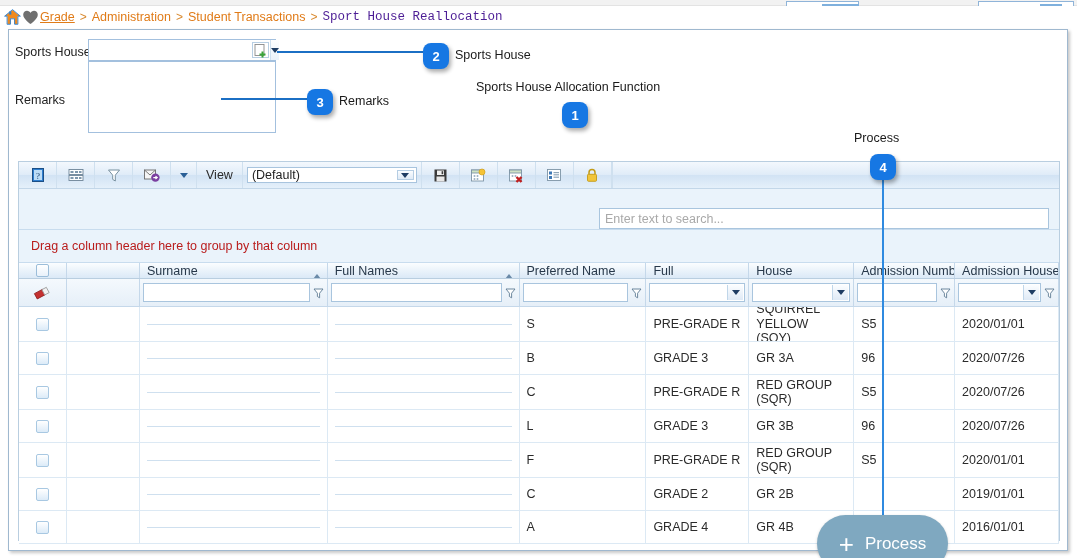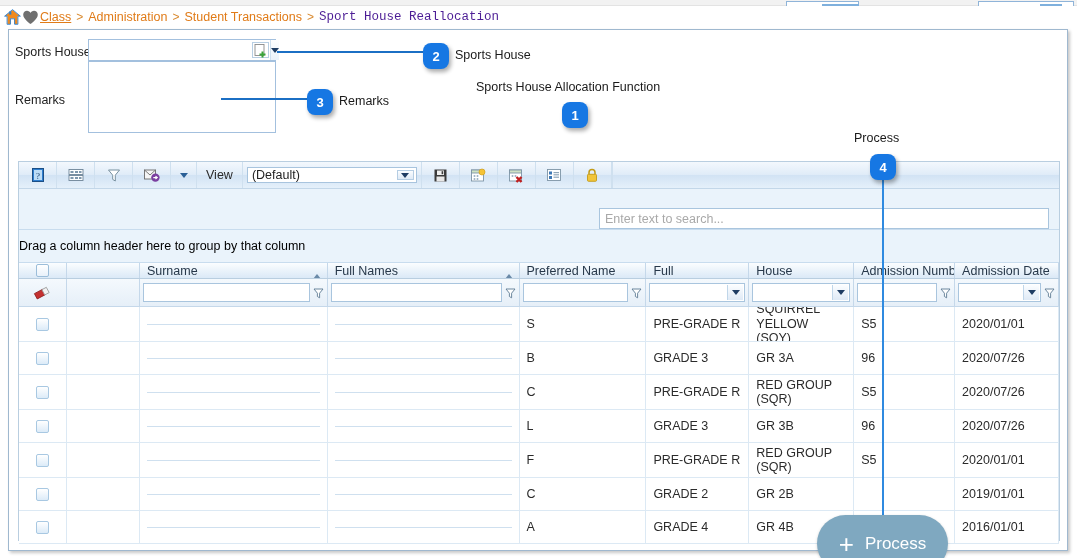--- a/index.html
+++ b/index.html
@@ -153,22 +153,22 @@
   #search-input {
     width:450px; height:21px; border:1px solid #a9c5de; background:#fff;
     font-family:"Liberation Sans", sans-serif; font-size:12.5px;
     padding:0 5px; outline:none; color:#333;
   }
   #search-input::placeholder { color:#a9a9a9; }
 
   
   #group-panel {
     height:33px; background:#eaf3fb; border-bottom:1px solid #c8dcee;
-    display:flex; align-items:center; 
-    font-size:12.5px; color:#000000;
+    display:flex; align-items:center; padding-left:12px;
+    font-size:12.5px; color:#b91c1c;
   }
 
   
   #grid-head {
     display:flex; height:16px;
     background:linear-gradient(to bottom,#fbfdff 0%,#e9f2fa 55%,#dbe9f7 100%);
     border-bottom:1px solid #b9cee0;
   }
   .hcell {
     display:flex; align-items:center; padding:0 7px;
@@ -263,21 +263,21 @@
         <path d="M8.5 1 L16 7 L13.6 7 L13.6 15 L10.3 15 L10.3 9.5 L6.7 9.5 L6.7 15 L3.4 15 L3.4 7 L1 7 Z" fill="#f08a1e"></path>
         <path d="M5.2 2.4 h2.1 v3.2 h-2.1 z" fill="#2a7fd0"></path>
         <path d="M8.5 0.6 L16.4 7.2 L13.9 7.2 L13.9 15.3 L10.6 15.3 L10.6 9.8 L6.4 9.8 L6.4 15.3 L3.1 15.3 L3.1 7.2 L0.6 7.2 Z" fill="none" stroke="#2a7fd0" stroke-width="0.9"></path>
       </svg>
     </span>
     <span class="bc-icon">
       <svg width="17" height="17" viewBox="0 0 17 17">
         <path d="M8.5 15 C8.5 15 1.2 10.2 1.2 5.8 C1.2 3.3 3.1 1.8 5 1.8 C6.6 1.8 7.9 2.8 8.5 4 C9.1 2.8 10.4 1.8 12 1.8 C13.9 1.8 15.8 3.3 15.8 5.8 C15.8 10.2 8.5 15 8.5 15 Z" fill="#6f6f6f"></path>
       </svg>
     </span>
-    <a class="bc-link home" href="#">Class</a>
+    <a class="bc-link home" href="#">Grade</a>
     <span class="bc-sep">&gt;</span>
     <a class="bc-link" href="#">Administration</a>
     <span class="bc-sep">&gt;</span>
     <a class="bc-link" href="#">Student Transactions</a>
     <span class="bc-sep">&gt;</span>
     <span class="bc-current">Sport House Reallocation</span>
   </div>
 
   <div id="form-panel">
 
@@ -438,21 +438,21 @@
         <div class="hcell c-grade">
           <span>Full</span>
         </div>
         <div class="hcell c-class">
           <span>House</span>
         </div>
         <div class="hcell c-adm">
           <span>Admission Numbe</span>
         </div>
         <div class="hcell c-admd">
-          <span>Admission Date</span>
+          <span>Admission House</span>
         </div>
       </div>
 
       <div id="grid-filterrow">
         <div class="fcell c-sel" style="justify-content:center;">
           <svg width="19" height="16" viewBox="0 0 19 16">
             <g transform="rotate(-28 9 8)">
               <rect x="2" y="5" width="9" height="6" fill="#c43030" stroke="#8f2020" stroke-width="0.8"></rect>
               <rect x="10.5" y="5" width="5" height="6" fill="#f2f2f2" stroke="#9a9a9a" stroke-width="0.8"></rect>
             </g>

